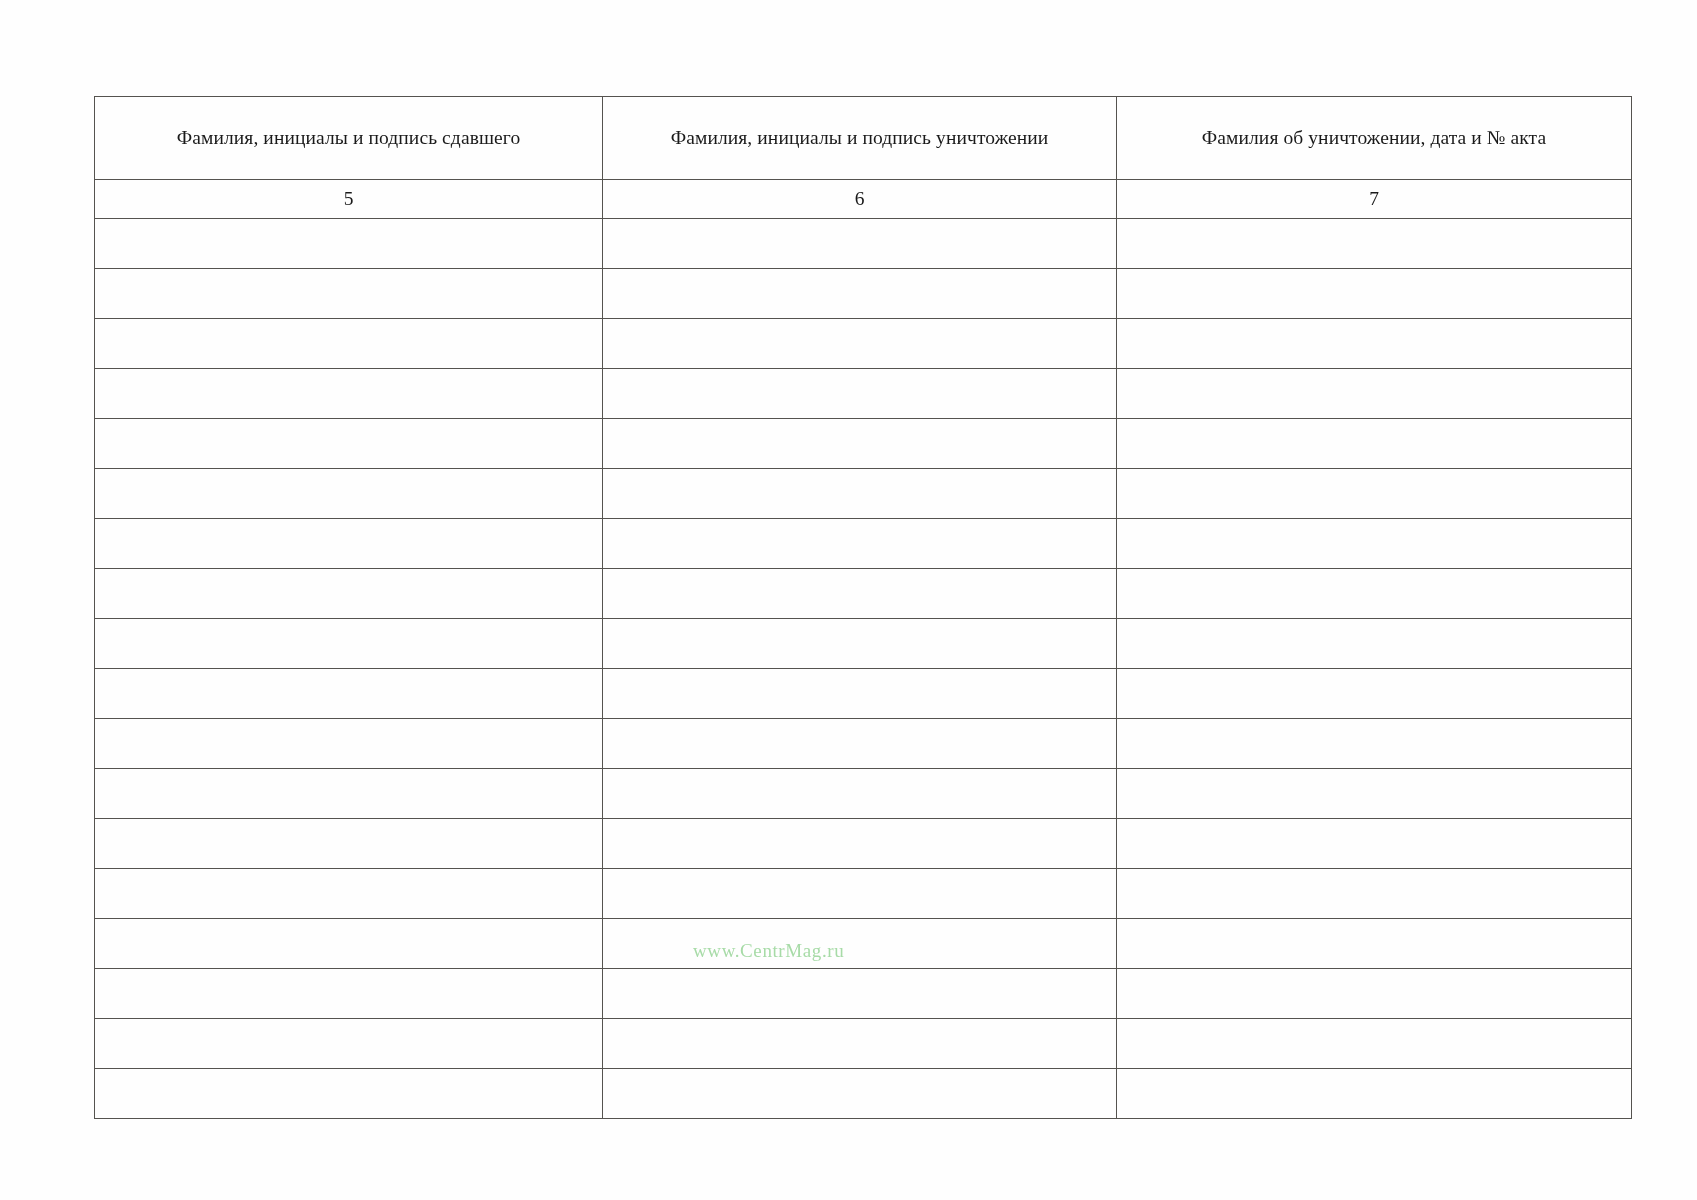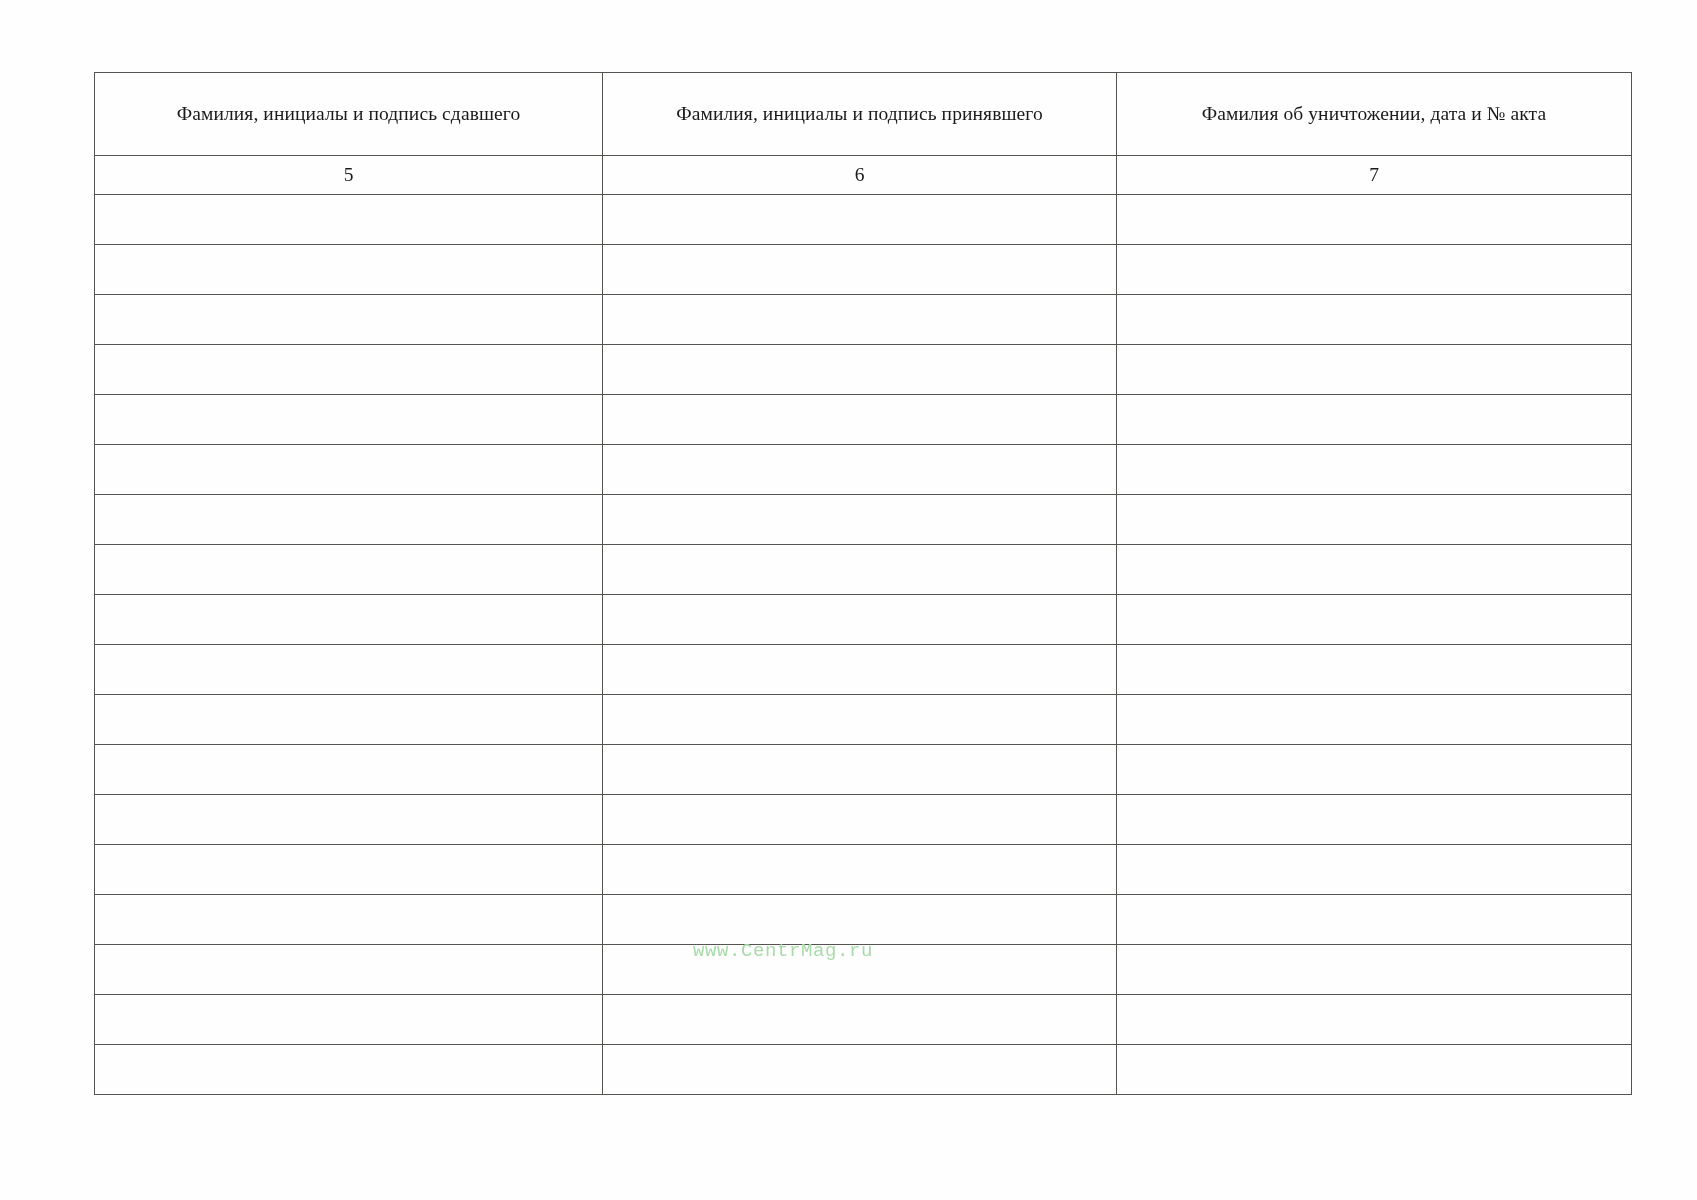--- a/index.html
+++ b/index.html
@@ -26,20 +26,21 @@
   .form-table-wrap {
     position: absolute;
     left: 94px;
     top: 72px;
     width: 1537px;
   }
   table.form-table {
     border-collapse: collapse;
     width: 1537px;
     table-layout: fixed;
+    margin-top: 24px;
   }
   table.form-table col.c1 { width: 508px; }
   table.form-table col.c2 { width: 514px; }
   table.form-table col.c3 { width: 515px; }
 
   table.form-table td,
   table.form-table th {
     border: 1px solid #55534f;
     padding: 0;
     vertical-align: middle;
@@ -59,21 +60,21 @@
     font-size: 19.5px;
     line-height: 1.1;
   }
   td.blank-cell {
     height: 49px;
   }
   .watermark {
     position: absolute;
     left: 693px;
     top: 940px;
-    font-family: Liberation Mono, monospace;
+    font-family: Liberation Serif, serif;
     font-size: 19px;
     color: #a7dba7;
     letter-spacing: 0.6px;
     white-space: nowrap;
     user-select: none;
   }
 </style>
 </head>
 <body>
 
@@ -82,21 +83,21 @@
   <div class="form-table-wrap">
     <table class="form-table">
       <colgroup>
         <col class="c1">
         <col class="c2">
         <col class="c3">
       </colgroup>
       <thead>
         <tr>
           <th class="head-cell">Фамилия, инициалы и подпись сдавшего</th>
-          <th class="head-cell">Фамилия, инициалы и подпись принявшего</th>
+          <th class="head-cell">Фамилия, инициалы и подпись уничтожении</th>
           <th class="head-cell">Фамилия об уничтожении, дата и № акта</th>
         </tr>
         <tr>
           <td class="num-cell">5</td>
           <td class="num-cell">6</td>
           <td class="num-cell">7</td>
         </tr>
       </thead>
       <tbody>
         <tr>

